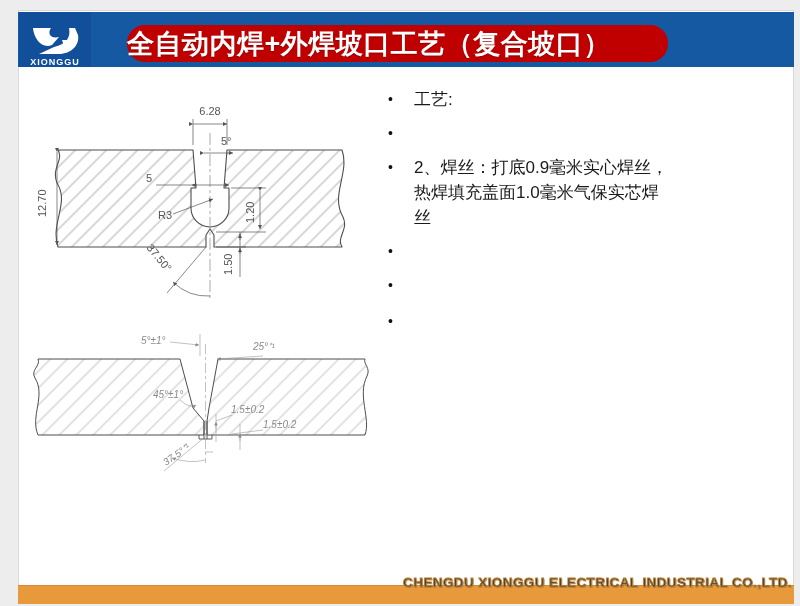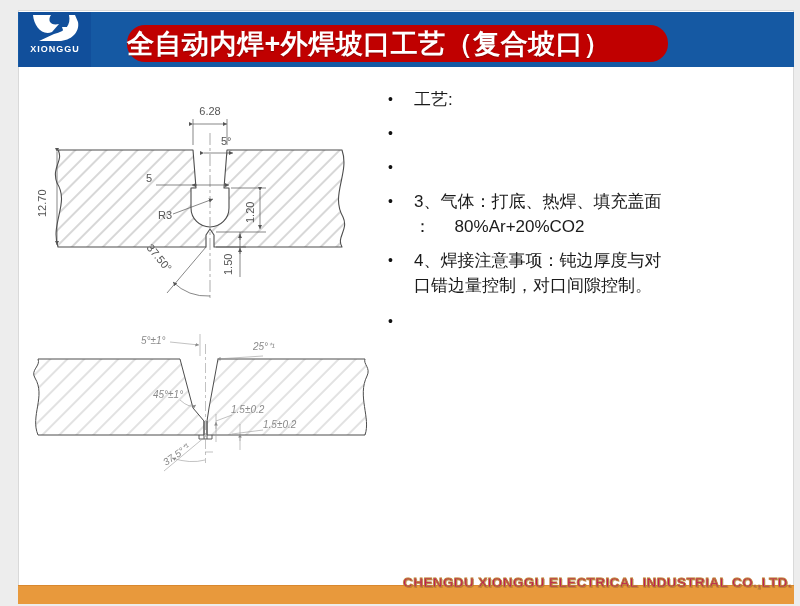--- a/index.html
+++ b/index.html
@@ -12,21 +12,21 @@
     position:absolute;left:18px;top:10px;width:776px;height:593px;
     background:#ffffff;border:1px solid #d9d9d9;box-sizing:border-box;
   }
   
   .band{
     position:absolute;left:18px;top:12px;width:776px;height:55px;
     background:#1559A3;
   }
   .logo{
     position:absolute;left:19px;top:12px;width:72px;height:55px;
-    background:#114F9B;display:flex;flex-direction:column;align-items:center;justify-content:flex-start;
+    background:#114F9B;display:flex;flex-direction:column;align-items:center;justify-content:flex-end;
   }
   .logo svg{display:block;margin-top:2px;}
   .logo-word{
     color:#fff;font-size:9px;font-weight:bold;letter-spacing:1px;margin-top:2px;
   }
   .title-banner{
     position:absolute;left:127px;top:25px;width:541px;height:37px;
     background:#C00000;border-radius:18px;
     display:flex;align-items:center;justify-content:flex-start;
   }
@@ -50,21 +50,21 @@
   .dwg{position:absolute;}
   .dwg text{fill:#555;font-size:11px;font-family:"Liberation Sans",sans-serif;}
   .dwg .ital{fill:#8a8a8a;font-size:10px;font-style:italic;}
   
   .foot-band{
     position:absolute;left:18px;top:585px;width:776px;height:18px;
     background:#E8993C;border-top:1px solid #d9882e;
   }
   .foot-text{
     position:absolute;right:8px;top:575px;
-    font-size:13.5px;font-weight:bold;letter-spacing:0.4px;color:#be185d;
+    font-size:13.5px;font-weight:bold;letter-spacing:0.4px;color:#404040;
     -webkit-text-stroke:0.8px #bf8436;
     text-shadow:0 0 1px #bf8436,1px 1px 0 rgba(160,110,40,.55);
     white-space:nowrap;
   }
 </style>
 </head>
 <body>
 
 <div class="slide"></div>
 
@@ -173,30 +173,29 @@
 <div class="bullets">
   <div class="b-item">
     <span class="b-dot">•</span>
     <span class="b-text">工艺:</span>
   </div>
   <div class="b-item">
     <span class="b-dot">•</span>
   </div>
   <div class="b-item">
     <span class="b-dot">•</span>
-  </div>
-  <div class="b-item">
-    <span class="b-dot">•</span>
-    <span class="b-text">3、气体：打底、热焊、填充盖面
-：     80%Ar+20%CO2</span>
-  </div>
-  <div class="b-item">
-    <span class="b-dot">•</span>
-    <span class="b-text">4、焊接注意事项：钝边厚度与对
-口错边量控制，对口间隙控制。</span>
+    <span class="b-text">2、焊丝：打底0.9毫米实心焊丝，
+热焊填充盖面1.0毫米气保实芯焊
+丝</span>
+  </div>
+  <div class="b-item">
+    <span class="b-dot">•</span>
+  </div>
+  <div class="b-item">
+    <span class="b-dot">•</span>
   </div>
   <div class="b-item big">
     <span class="b-dot">•</span>
   </div>
 </div>
 
 <div class="foot-band"></div>
 <div class="foot-text">CHENGDU XIONGGU ELECTRICAL INDUSTRIAL CO.,LTD.</div>
 
 </body></html>

